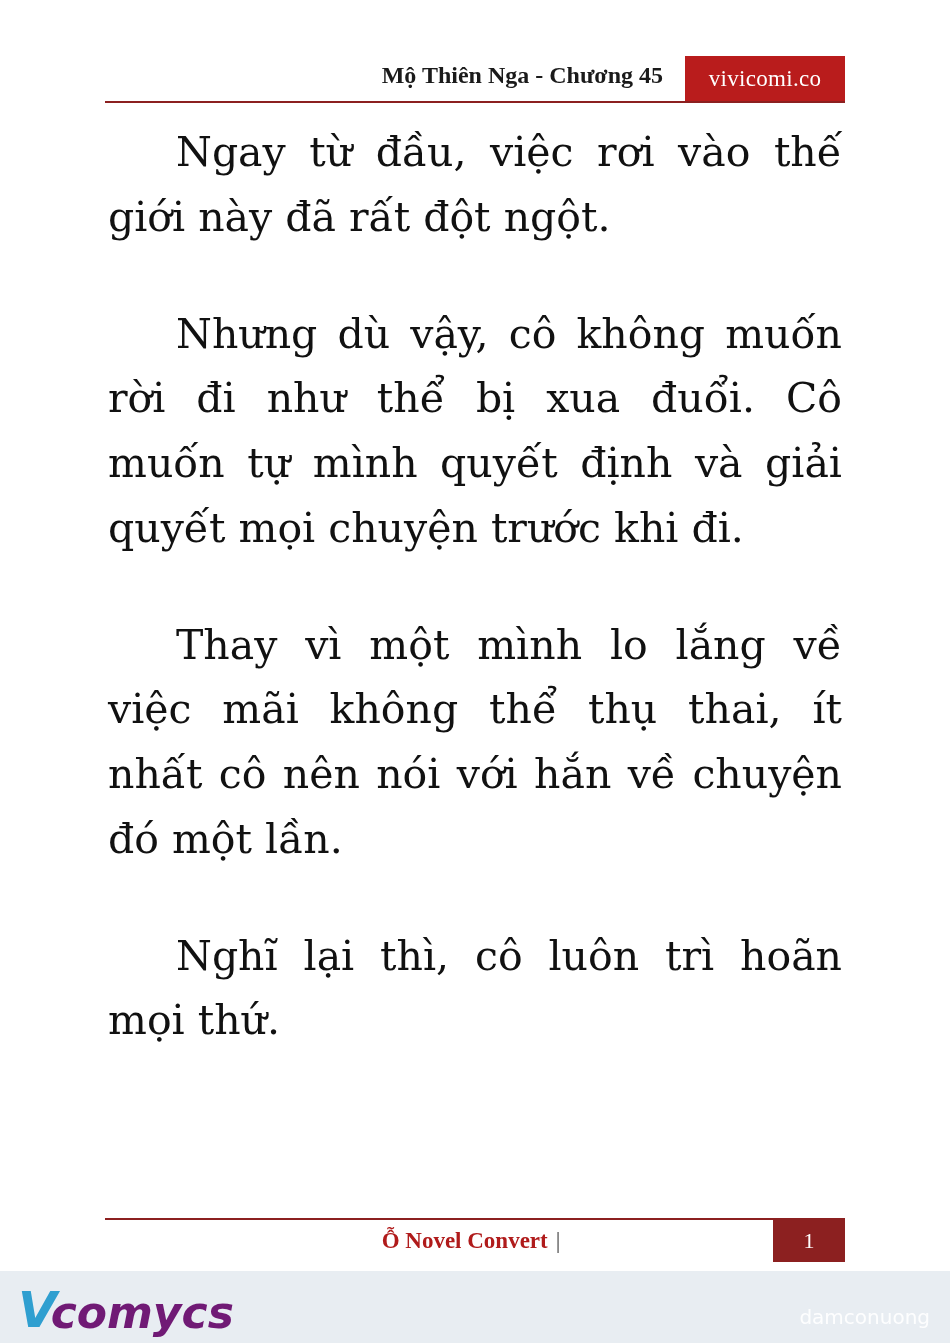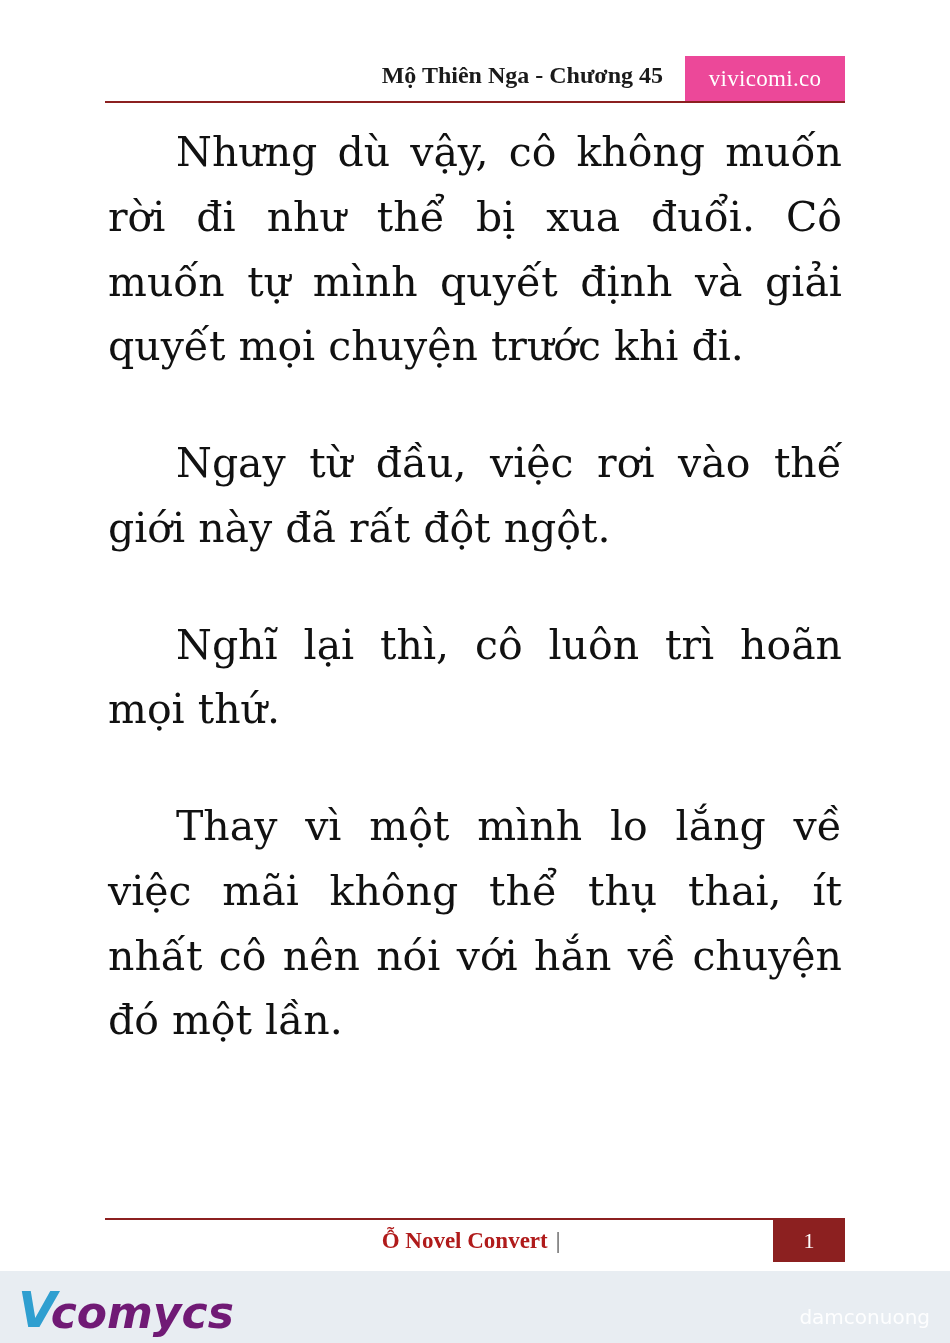--- a/index.html
+++ b/index.html
@@ -49,21 +49,21 @@
     font-weight: bold;
     color: #1a1a1a;
     white-space: nowrap;
   }
   .header-badge {
     position: absolute;
     right: 0;
     top: 0;
     width: 160px;
     height: 45px;
-    background: #ec4899;
+    background: #b91c1c;
     color: #ffffff;
     font-family: "Liberation Serif", serif;
     font-size: 23px;
     display: flex;
     align-items: center;
     justify-content: center;
     letter-spacing: 0.3px;
   }
 
   
@@ -196,24 +196,24 @@
 
 <div class="page">
 
   <div class="header">
     <div class="header-title">Mộ Thiên Nga - Chương 45</div>
     <div class="header-badge">vivicomi.co</div>
     <div class="header-rule"></div>
   </div>
 
   <div class="content">
+    <p class="para">Ngay từ đầu, việc rơi vào thế giới này đã rất đột ngột.</p>
     <p class="para">Nhưng dù vậy, cô không muốn rời đi như thể bị xua đuổi. Cô muốn tự mình quyết định và giải quyết mọi chuyện trước khi đi.</p>
-    <p class="para">Ngay từ đầu, việc rơi vào thế giới này đã rất đột ngột.</p>
+    <p class="para">Thay vì một mình lo lắng về việc mãi không thể thụ thai, ít nhất cô nên nói với hắn về chuyện đó một lần.</p>
     <p class="para">Nghĩ lại thì, cô luôn trì hoãn mọi thứ.</p>
-    <p class="para">Thay vì một mình lo lắng về việc mãi không thể thụ thai, ít nhất cô nên nói với hắn về chuyện đó một lần.</p>
   </div>
 
   <div class="footer">
     <div class="footer-rule"></div>
     <div class="footer-inner">
       <span class="footer-brand">Ỗ Novel Convert</span>
       <span class="footer-sep">|</span>
     </div>
     <div class="footer-page">1</div>
   </div>

